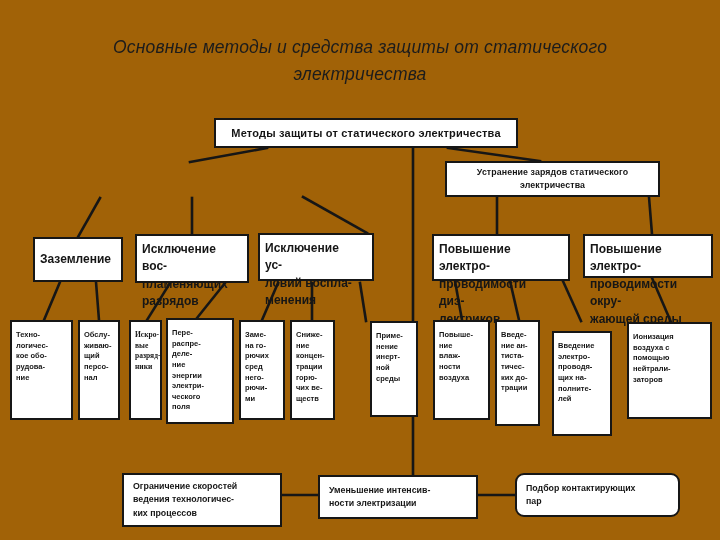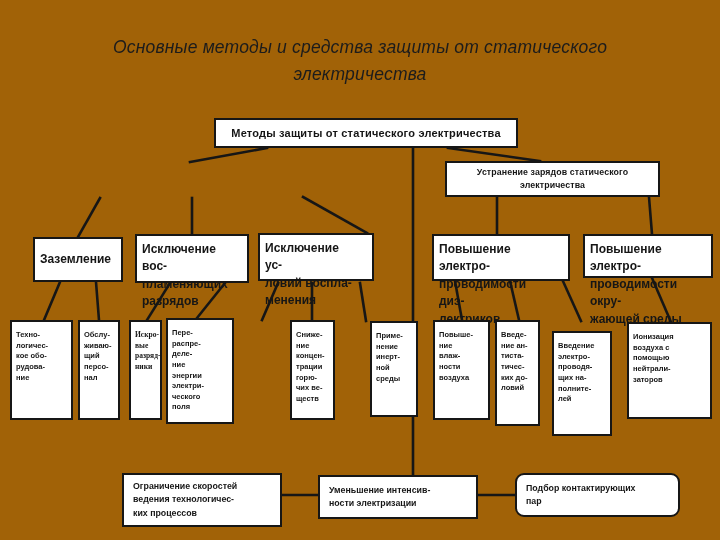--- a/index.html
+++ b/index.html
@@ -92,20 +92,27 @@
 разряд-
 ники</div>
   <div class="box lvl4" style="left:166px;top:318px;width:68px;height:106px;">Пере-
 распре-
 деле-
 ние
 энергии
 электри-
 ческого
 поля</div>
+  <div class="box lvl4" style="left:239px;top:320px;width:46px;height:100px;">Заме-
+на го-
+рючих
+сред
+него-
+рючи-
+ми</div>
   <div class="box lvl4" style="left:290px;top:320px;width:45px;height:100px;">Сниже-
 ние
 концен-
 трации
 горю-
 чих ве-
 ществ</div>
   <div class="box lvl4" style="left:342px;top:321px;width:48px;height:96px;margin-left:28px;">Приме-
 нение
 инерт-
@@ -114,21 +121,21 @@
   <div class="box lvl4" style="left:433px;top:320px;width:57px;height:100px;">Повыше-
 ние
 влаж-
 ности
 воздуха</div>
   <div class="box lvl4" style="left:495px;top:320px;width:45px;height:106px;">Введе-
 ние ан-
 тиста-
 тичес-
 ких до-
-ловий</div>
+трации</div>
   <div class="box lvl4" style="left:552px;top:331px;width:60px;height:105px;">Введение
 электро-
 проводя-
 щих на-
 полните-
 лей</div>
   <div class="box lvl4" style="left:627px;top:322px;width:85px;height:97px;">Ионизация
 воздуха с
 помощью
 нейтрали-

